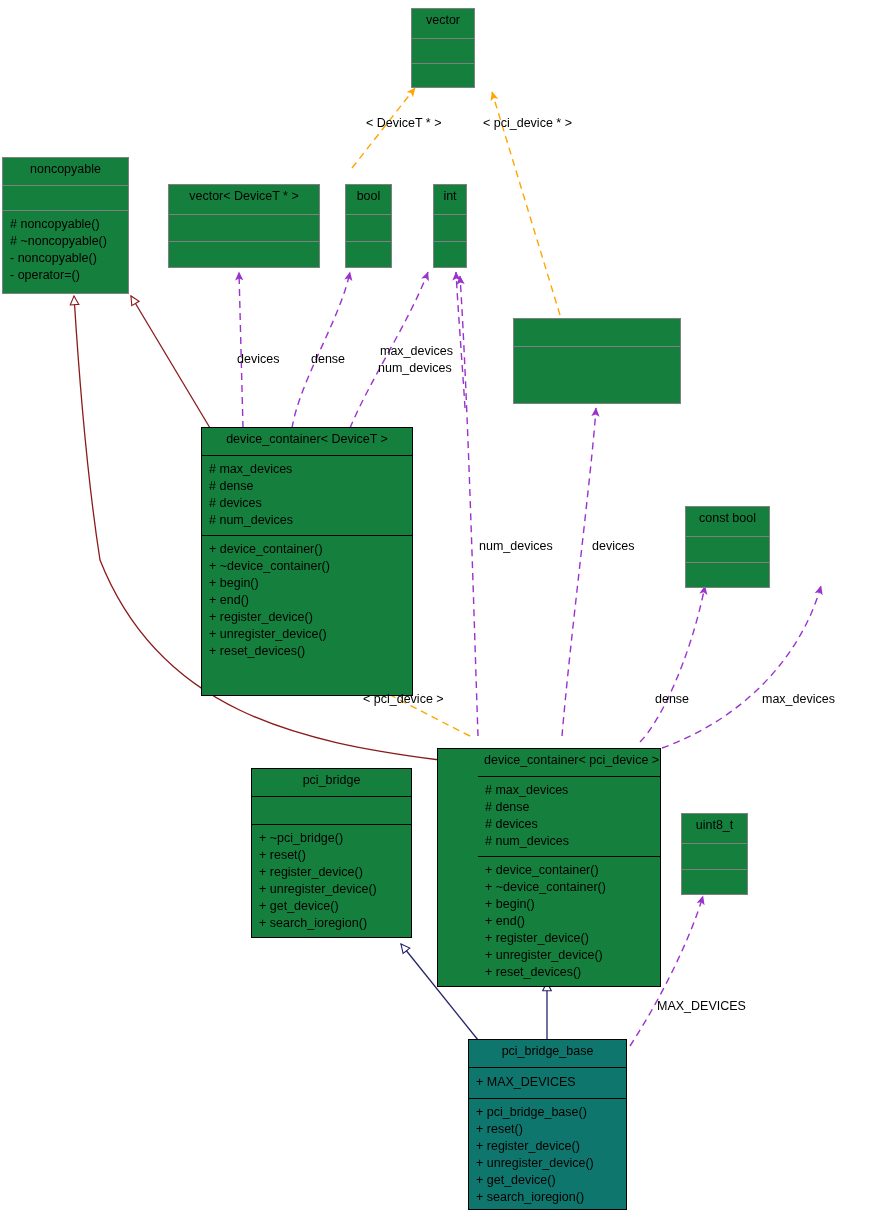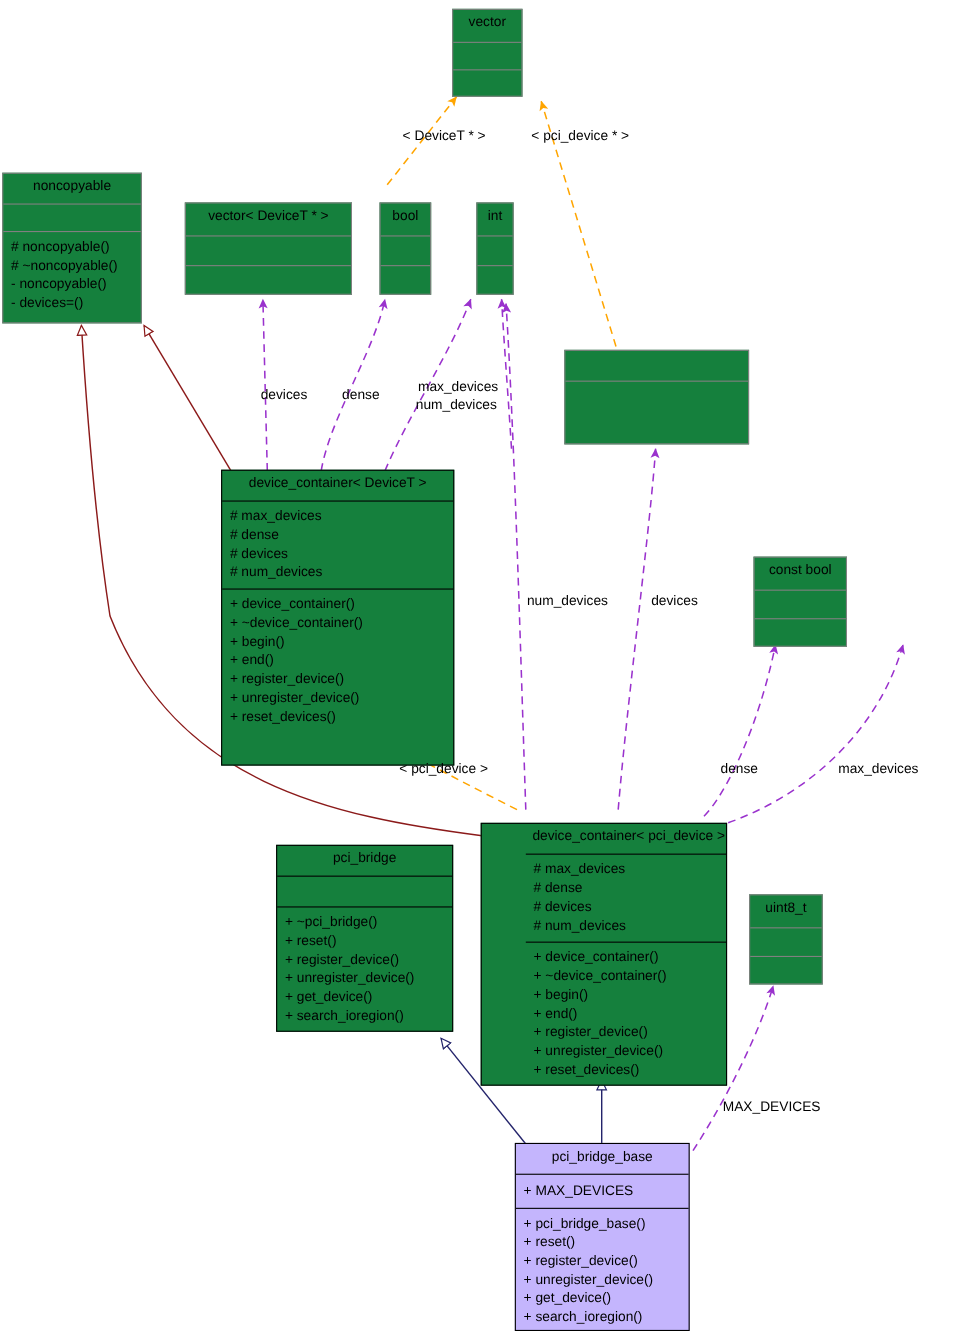--- a/index.html
+++ b/index.html
@@ -21,21 +21,21 @@
     pointer-events:none;
   }
   .node{
     position:absolute;
     box-sizing:border-box;
     border:1px solid #808080;
     background:#15803d;
     z-index:5;
   }
   .node.strong{ border-color:#000000; }
-  .node.filled{ background:#c4b5fd; border-color:#000000; }
+  .node.filled{ background:#0f766e; border-color:#000000; }
   .node .sect{
     box-sizing:border-box;
     border-bottom:1px solid #808080;
   }
   .node.strong .sect{ border-bottom-color:#000000; }
   .node.filled .sect{ border-bottom-color:#000000; }
   .node .sect:last-child{ border-bottom:none; }
   .title{
     text-align:center;
     font-size:12.5px;
@@ -115,21 +115,21 @@
     <div class="sect empty" style="height:25px;"></div>
   </div>
 
   <div class="node" style="left:2px; top:157px; width:127px; height:137px;">
     <div class="sect title" style="height:28px;">noncopyable</div>
     <div class="sect empty" style="height:25px;"></div>
     <div class="sect members">
       <div class="row"># noncopyable()</div>
       <div class="row"># ~noncopyable()</div>
       <div class="row">- noncopyable()</div>
-      <div class="row">- devices=()</div>
+      <div class="row">- operator=()</div>
     </div>
   </div>
 
   <div class="node" style="left:168px; top:184px; width:152px; height:84px;">
     <div class="sect title" style="height:30px;">vector&lt; DeviceT * &gt;</div>
     <div class="sect empty" style="height:27px;"></div>
     <div class="sect empty" style="height:27px;"></div>
   </div>
 
   <div class="node" style="left:345px; top:184px; width:47px; height:84px;">

